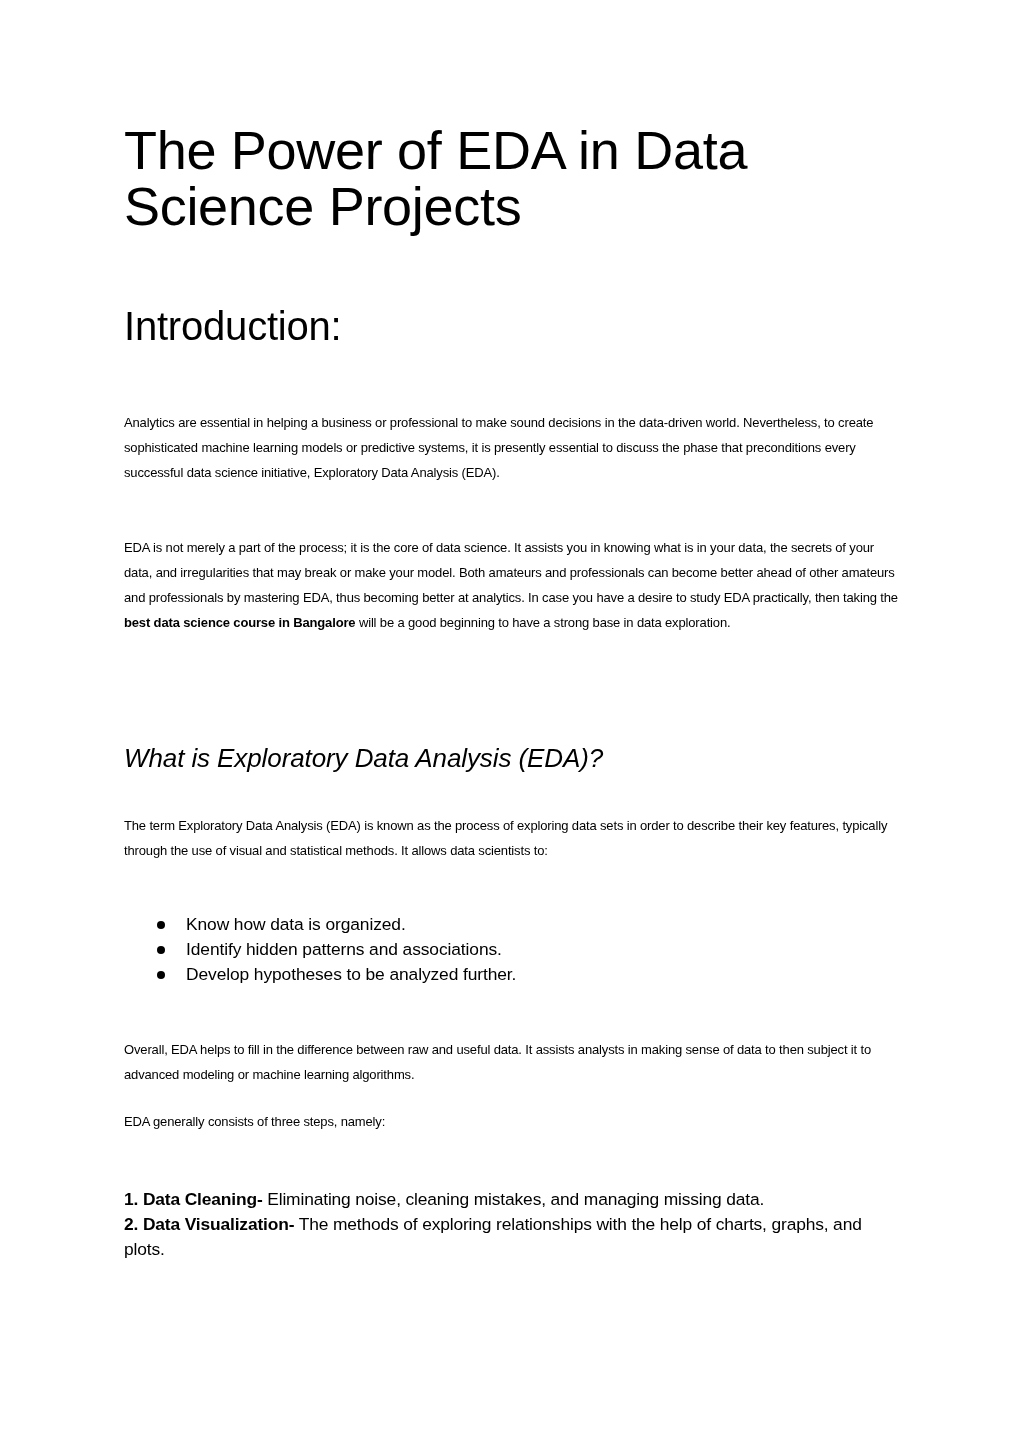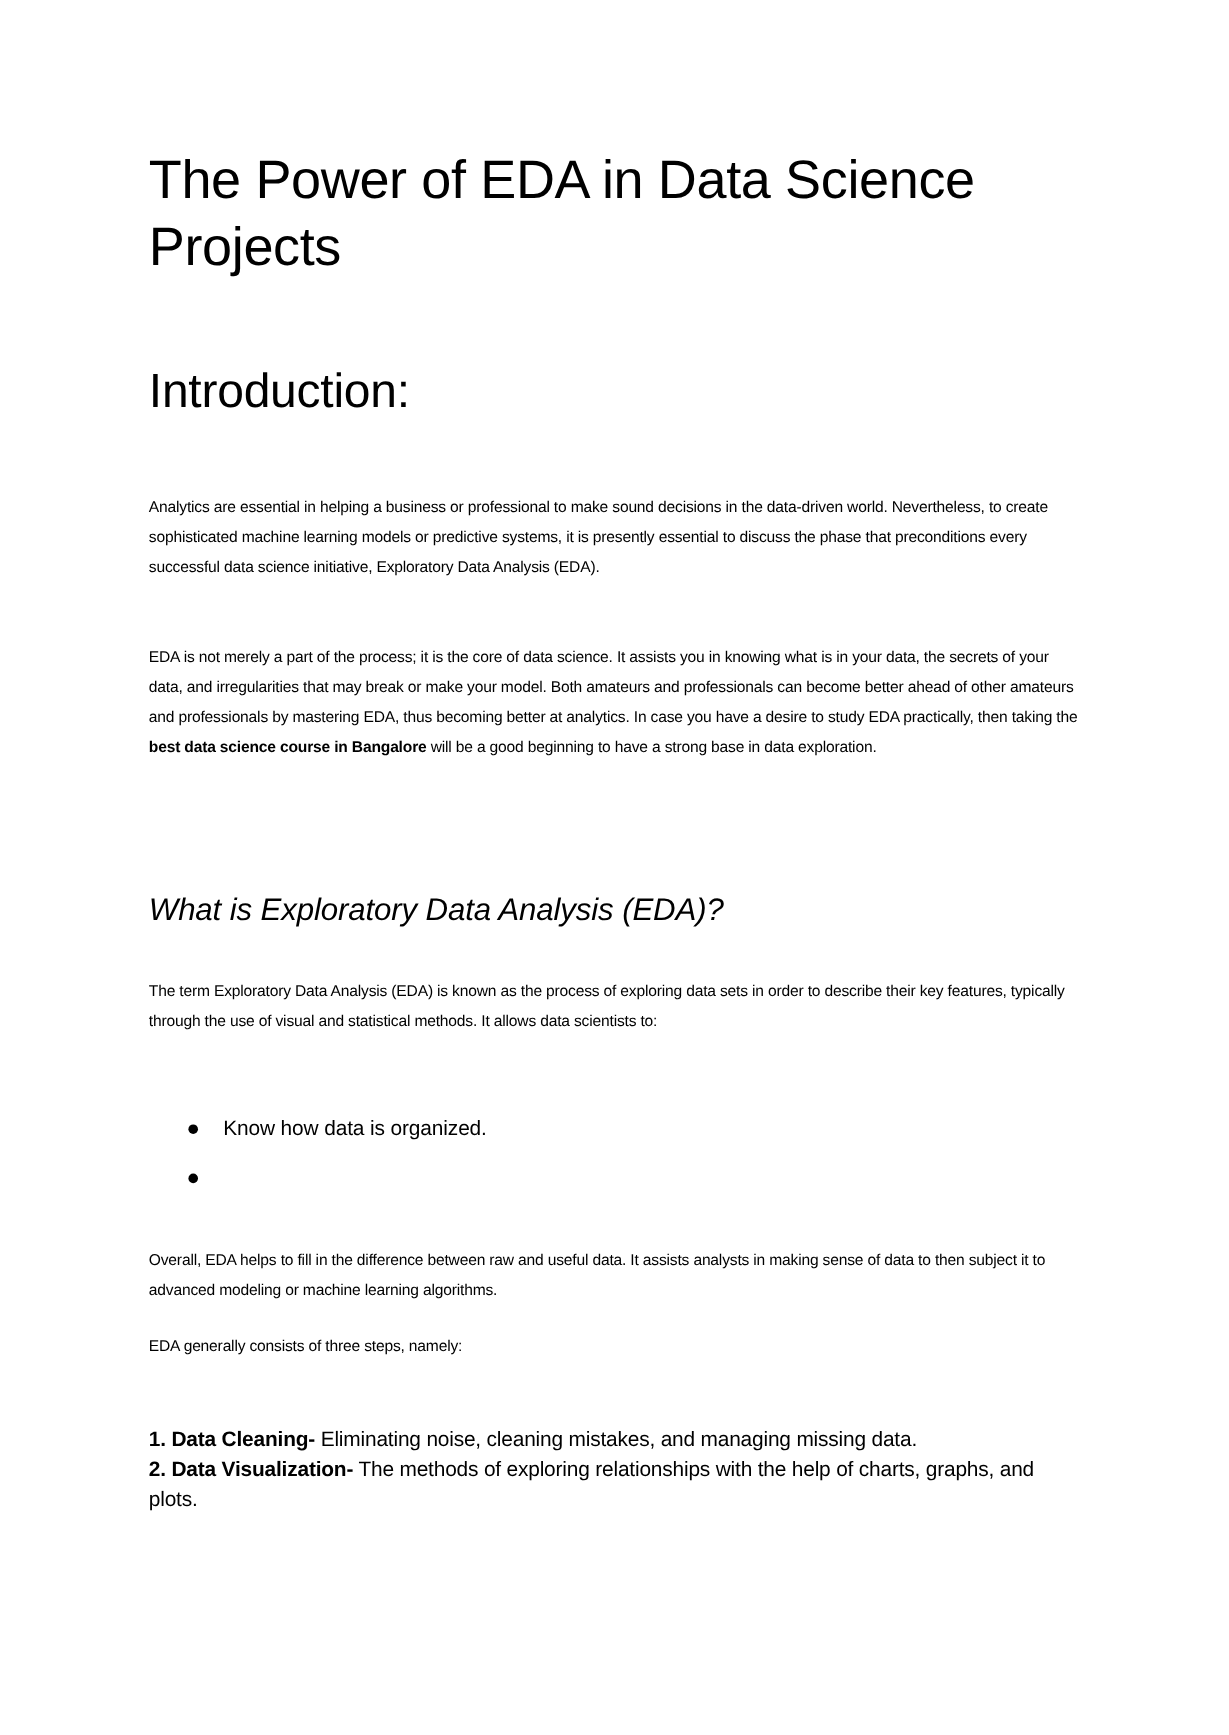--- a/index.html
+++ b/index.html
@@ -19,21 +19,21 @@
       position: absolute;
       left: 124px;
       top: 0;
       width: 780px;
     }
     .title {
       position: absolute;
       top: 122px;
       left: 0;
       width: 780px;
-      font-size: 45px;
+      font-size: 54px;
       line-height: 56px;
       font-weight: normal;
       margin: 0;
       letter-spacing: -0.3px;
     }
     .h1 {
       position: absolute;
       left: 0;
       font-size: 40px;
       line-height: 40px;
@@ -67,21 +67,20 @@
       margin: 0;
       padding: 0;
       list-style: none;
       font-size: 17.4px;
       line-height: 25px;
     }
     .bullets li {
       position: relative;
       padding-left: 62px;
       letter-spacing: -0.1px;
-      margin-top: 16px;
     }
     .bullets li .dot {
       position: absolute;
       left: 33px;
       top: 9px;
       width: 8px;
       height: 8px;
       border-radius: 50%;
       background: #000000;
     }
@@ -110,21 +109,22 @@
   <p class="para" style="top:410px;">Analytics are essential in helping a business or professional to make sound decisions in the data-driven world. Nevertheless, to create sophisticated machine learning models or predictive systems, it is presently essential to discuss the phase that preconditions every successful data science initiative, Exploratory Data Analysis (EDA).</p>
 
   <p class="para" style="top:535px;"><span>EDA is not merely a part of the process; it is the core of data science. It assists you in knowing what is in your data, the secrets of your data, and irregularities that may break or make your model. Both amateurs and professionals can become better ahead of other amateurs and professionals by mastering EDA, thus becoming better at analytics. In case you have a desire to study EDA practically, then taking the </span><b>best data science course in Bangalore</b><span> will be a good beginning to have a strong base in data exploration.</span></p>
 
   <h3 class="h2" style="top:742px;font-style:italic;">What is Exploratory Data Analysis (EDA)?</h3>
 
   <p class="para" style="top:813px;">The term Exploratory Data Analysis (EDA) is known as the process of exploring data sets in order to describe their key features, typically through the use of visual and statistical methods. It allows data scientists to:</p>
 
   <ul class="bullets">
     <li><span class="dot"></span><span>Know how data is organized.</span></li>
-    <li><span class="dot"></span></li>
+    <li><span class="dot"></span><span>Identify hidden patterns and associations.</span></li>
+    <li><span class="dot"></span><span>Develop hypotheses to be analyzed further.</span></li>
   </ul>
 
   <p class="para" style="top:1037px;">Overall, EDA helps to fill in the difference between raw and useful data. It assists analysts in making sense of data to then subject it to advanced modeling or machine learning algorithms.</p>
 
   <p class="para" style="top:1109px;">EDA generally consists of three steps, namely:</p>
 
   <div class="steps">
     <span class="step"><b>1. Data Cleaning-</b><span> Eliminating noise, cleaning mistakes, and managing missing data.</span></span>
     <span class="step"><b>2. Data Visualization-</b><span> The methods of exploring relationships with the help of charts, graphs, and plots.</span></span>
   </div>

